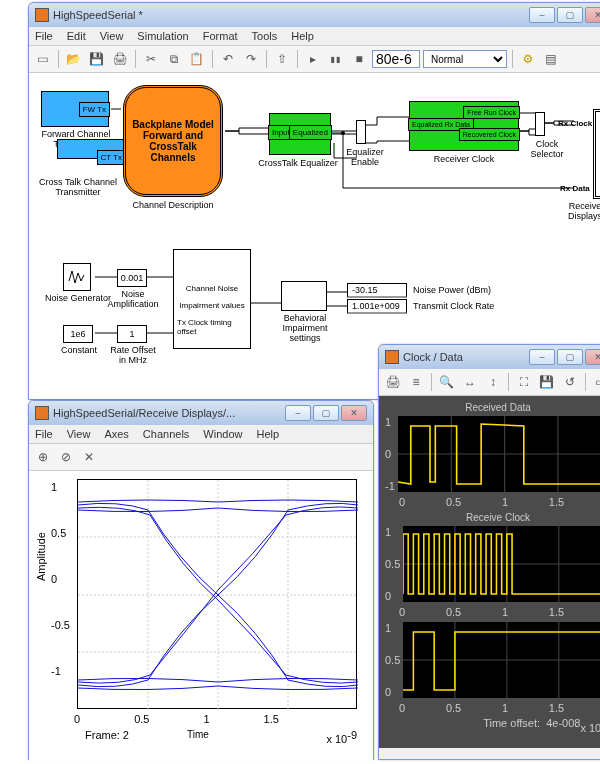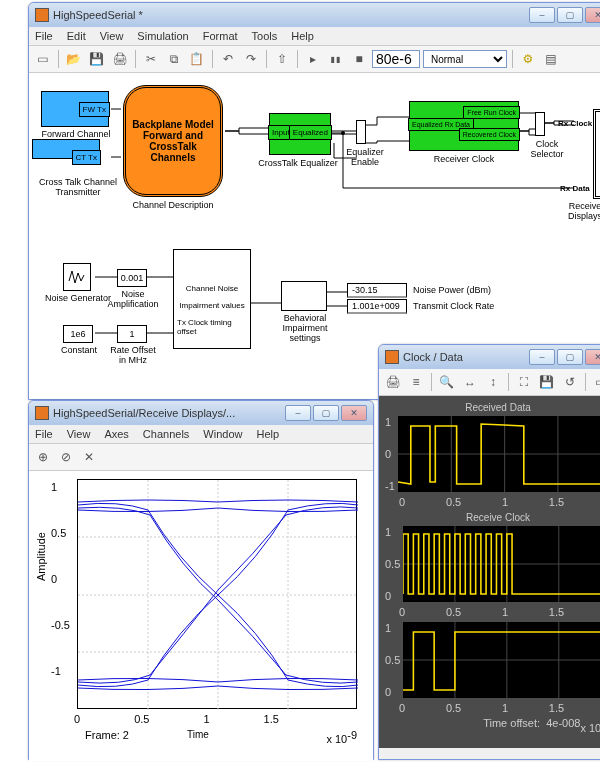--- a/index.html
+++ b/index.html
@@ -117,21 +117,21 @@
       <g fill="#000">
           <circle cx="314" cy="60" r="2"></circle>
         </g>
     </svg>
 
     <div class="sl-block sl-blue" style="left:12px;top:18px;width:68px;height:36px;">
       <div class="sl-port" style="right:-2px;top:10px;">FW Tx</div>
     </div>
     <div class="sl-label" style="left:6px;top:56px;width:82px">Forward Channel
 Transmitter</div>
-    <div class="sl-block sl-blue" style="left:3px;top:66px;width:68px;height:20px;">
+    <div class="sl-block sl-blue" style="left:28px;top:66px;width:68px;height:20px;">
       <div class="sl-port" style="right:-2px;top:10px;">CT Tx</div>
     </div>
     <div class="sl-label" style="left:3px;top:104px;width:92px">Cross Talk Channel
 Transmitter</div>
 
     <div class="sl-block sl-orange sl-dblborder" style="left:94px;top:12px;width:100px;height:112px;font-weight:bold;font-size:10px;border-radius:23px;">Backplane Model
 Forward and
 CrossTalk Channels</div>
     <div class="sl-label" style="left:100px;top:127px;width:88px">Channel
 Description</div>

